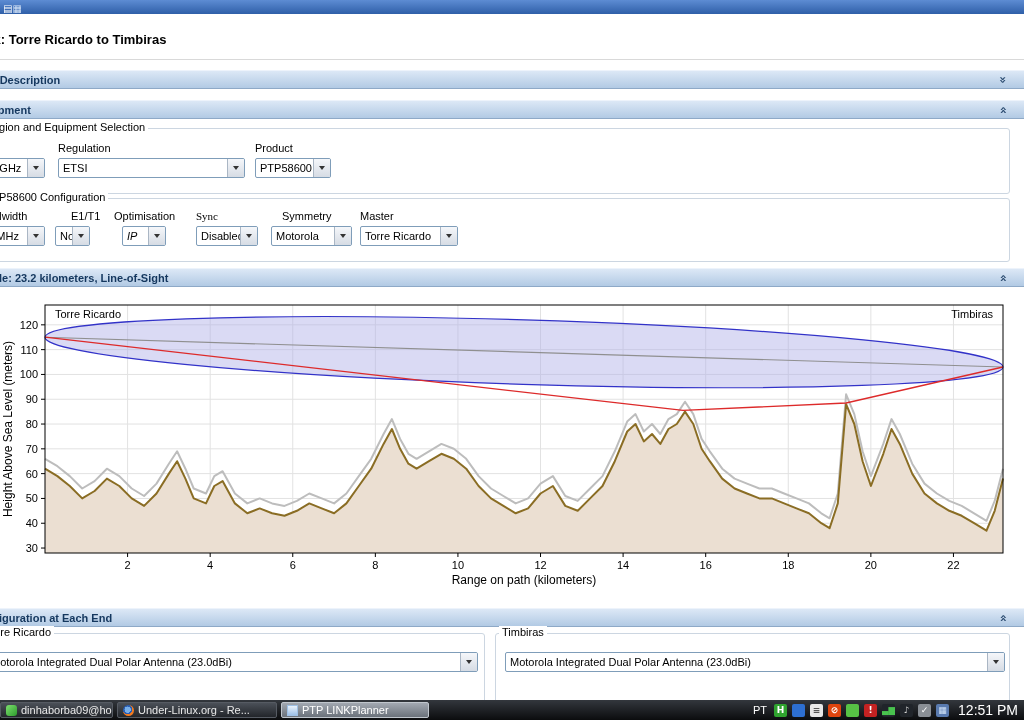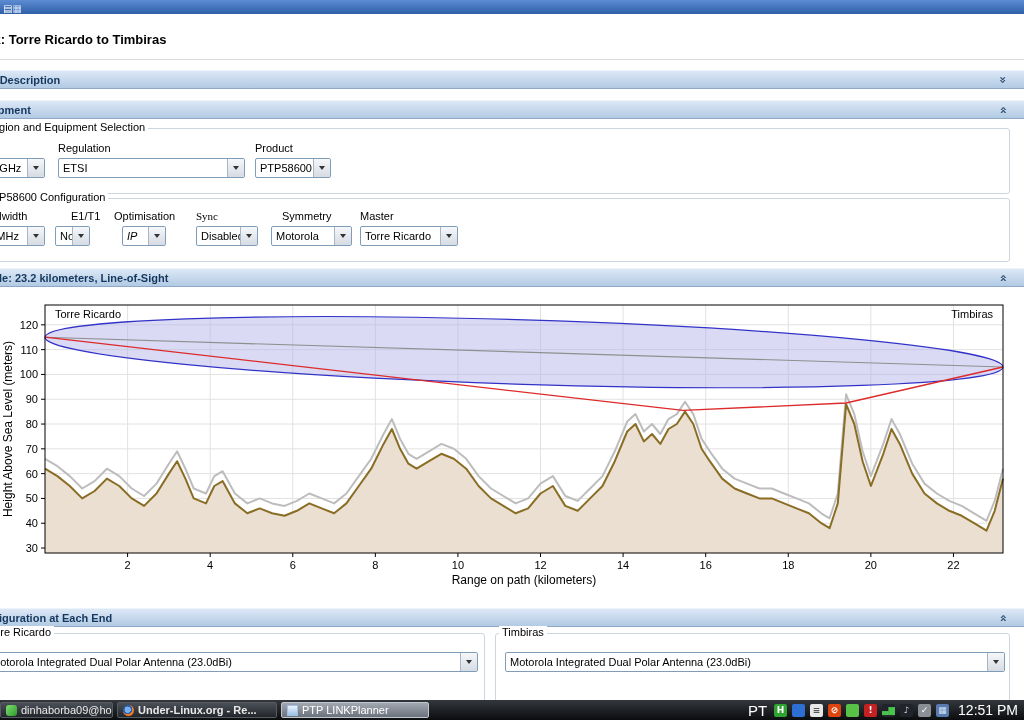--- a/index.html
+++ b/index.html
@@ -51,21 +51,21 @@
   .task-btn{position:absolute;top:2px;height:16px;box-sizing:border-box;border:1px solid #565b63;border-radius:2px;
     background:linear-gradient(#4b5058,#22252a);color:#e9e9e9;font-size:11px;line-height:14px;
     display:flex;align-items:center;gap:4px;padding:0 5px;white-space:nowrap;overflow:hidden;cursor:pointer;}
   .task-btn.active{background:linear-gradient(#a2a8b1,#6b727b);border-color:#c0c6cd;color:#fff;}
   .icon-messenger{width:11px;height:11px;border-radius:3px;background:linear-gradient(135deg,#7de06e,#2d9b2d);flex:0 0 auto;}
   .icon-firefox{width:11px;height:11px;border-radius:50%;flex:0 0 auto;
     background:radial-gradient(circle at 42% 42%, #79b0ea 0 34%, #2a5fb4 35% 52%, #f07a1f 53% 100%);}
   .icon-linkplanner{width:11px;height:11px;box-sizing:border-box;border:1px solid #9fc0e4;flex:0 0 auto;
     background:linear-gradient(#eaf2fb,#9ec1e8);}
   .tray{position:absolute;right:6px;top:0;height:20px;display:flex;align-items:center;gap:5px;}
-  .tray-lang{color:#fff;font-size:15px;margin-right:2px;}
+  .tray-lang{color:#fff;font-size:11px;margin-right:2px;}
   .tray-icon{width:13px;height:13px;border-radius:2px;display:flex;align-items:center;justify-content:center;
     font-family:"DejaVu Sans",sans-serif;font-size:9px;font-weight:bold;overflow:hidden;cursor:pointer;}
   .tray-clock{color:#fff;font-size:14px;margin-left:4px;}
 </style>
 </head>
 <body>
 
 <div class="titlebar">
   <span id="titlebar-icons"><span class="tb-icon" style="color: rgb(255, 255, 255);">▤</span><span class="tb-icon" style="color: rgb(216, 230, 248);">▦</span></span>
 </div>
@@ -264,21 +264,21 @@
       </span>
   </div>
 
 </div>
 
 <div class="taskbar">
   <div class="task-btn" style="left:0;width:113px;">
     <span class="icon-messenger"></span>
     <span>dinhaborba09@ho...</span>
   </div>
-  <div class="task-btn" style="left:117px;width:160px;font-weight:bold;">
+  <div class="task-btn" style="left:117px;width:160px;">
     <span class="icon-firefox"></span>
     <span>Under-Linux.org - Re...</span>
   </div>
   <div class="task-btn active" style="left:281px;width:148px;">
     <span class="icon-linkplanner"></span>
     <span>PTP LINKPlanner</span>
   </div>
   <div class="tray">
     <span class="tray-lang">PT</span>
     <span id="tray-icons" style="display:flex;gap:5px;align-items:center;">

